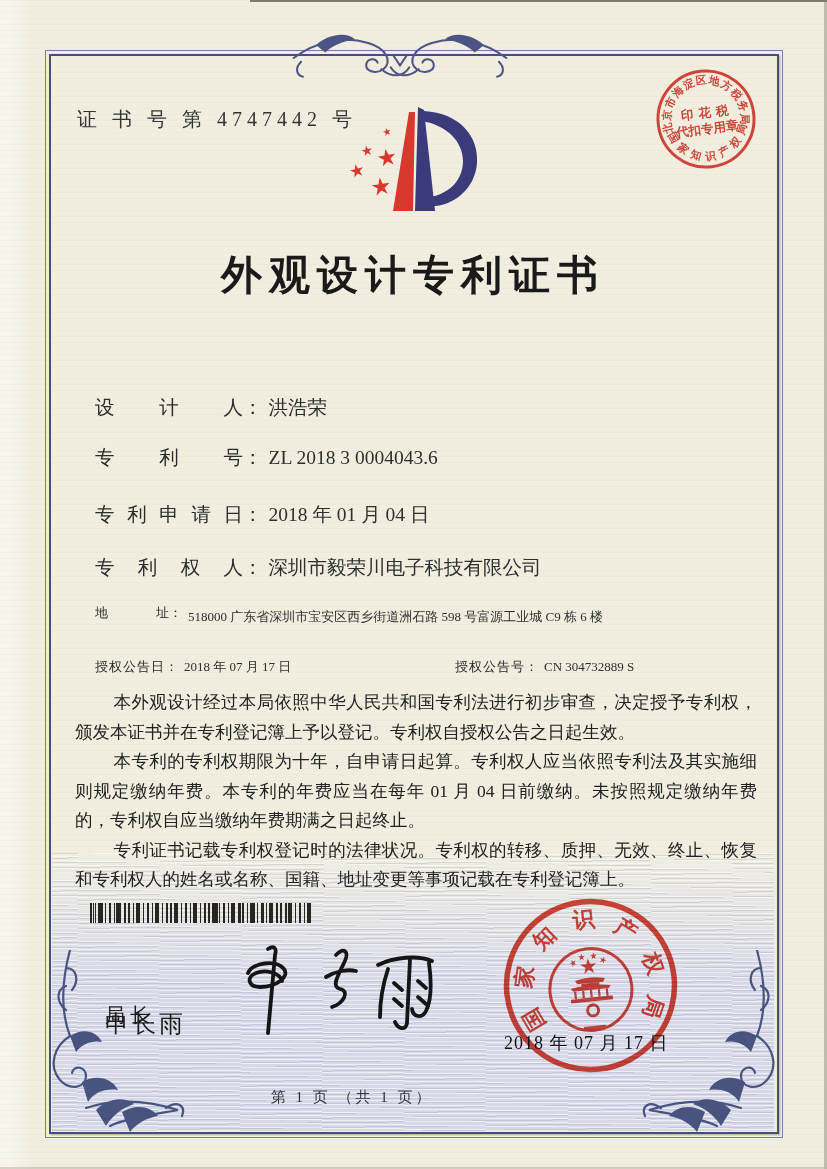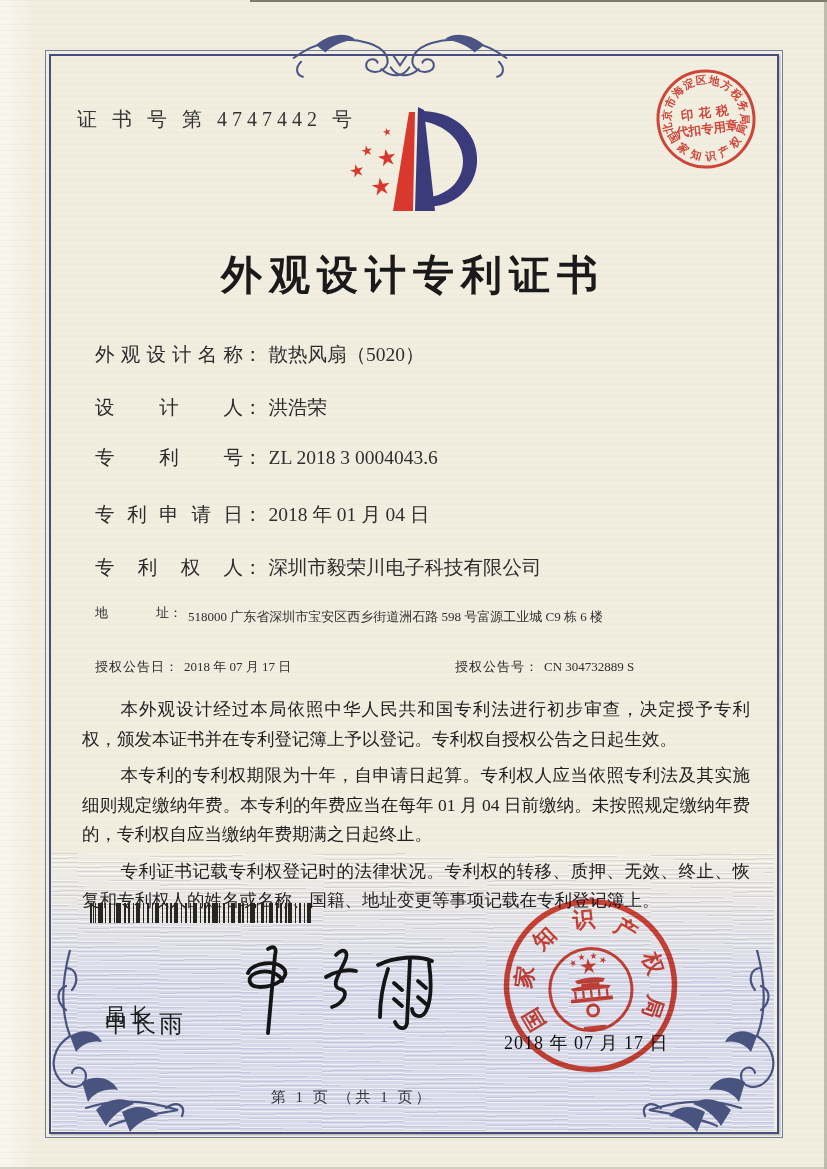--- a/index.html
+++ b/index.html
@@ -34,21 +34,21 @@
   .sz1{font-size:19.5px;}
   .sz2{font-size:13px;}
   .flabel{display:inline-block;text-align:justify;text-align-last:justify;}
   .w1{width:148px;}
   .w2{width:74px;}
   .fcolon{display:inline-block;}
   .fval{margin-left:6px;color:#2e2e2e;}
   .addr{display:inline-block;width:442px;white-space:normal;vertical-align:top;line-height:26px;}
   .grantno{position:absolute;left:455px;top:658px;white-space:nowrap;}
   .paras{position:absolute;left:75px;top:688px;width:682px;font-size:17.5px;line-height:29.5px;text-align:justify;color:#222;}
-  .paras p{margin:7px;text-indent:2.2em;}
+  .paras p{margin:0;text-indent:2.2em;}
   .barcode{position:absolute;left:90px;top:903px;width:222px;height:20px;
     background-image:
       repeating-linear-gradient(90deg,#29261f 0 2px,rgba(0,0,0,0) 2px 5px,#29261f 5px 6px,rgba(0,0,0,0) 6px 8px,#29261f 8px 12px,rgba(0,0,0,0) 12px 15px,#29261f 15px 16px,rgba(0,0,0,0) 16px 19px),
       repeating-linear-gradient(90deg,rgba(0,0,0,0) 0 3px,#29261f 3px 4px,rgba(0,0,0,0) 4px 11px,#29261f 11px 13px,rgba(0,0,0,0) 13px 23px);
   }
   .signer-title{position:absolute;left:105px;top:963px;font-size:20px;letter-spacing:5px;color:#1c1c1c;
                 font-family:"Liberation Sans","DejaVu Sans",sans-serif;margin-top:39px;}
   .signer-name{position:absolute;left:105px;top:1008px;font-size:24px;letter-spacing:3px;color:#1c1c1c;
                font-family:Liberation Sans, sans-serif;}
   .signature{position:absolute;left:232px;top:943px;}
@@ -152,23 +152,20 @@
         <text transform="translate(14.6 35.6) rotate(-22.3)" font-size="10.8" text-anchor="middle" dominant-baseline="middle">产</text>
         <text transform="translate(27.1 27.4) rotate(-44.7)" font-size="10.8" text-anchor="middle" dominant-baseline="middle">权</text>
         <text transform="translate(35.4 15.0) rotate(-67.0)" font-size="10.8" text-anchor="middle" dominant-baseline="middle">局</text>
       </g>
     <text x="58" y="56" text-anchor="middle" font-size="12.5" font-weight="bold" fill="#d8352c" letter-spacing="1">印 花 税</text>
     <text x="58" y="72" text-anchor="middle" font-size="12.5" font-weight="bold" fill="#d8352c">代扣专用章</text>
   </svg>
 
   <div class="title">外观设计专利证书</div>
 
-  <div class="frow sz1" style="top:341px">
-    <span class="flabel w1">外观设计名称</span><span class="fcolon">：</span><span class="fval">散热风扇（5020）</span>
-  </div>
   <div class="frow sz1" style="top:394px">
     <span class="flabel w1">设计人</span><span class="fcolon">：</span><span class="fval">洪浩荣</span>
   </div>
   <div class="frow sz1" style="top:444px">
     <span class="flabel w1">专利号</span><span class="fcolon">：</span><span class="fval">ZL 2018 3 0004043.6</span>
   </div>
   <div class="frow sz1" style="top:501px">
     <span class="flabel w1">专利申请日</span><span class="fcolon">：</span><span class="fval">2018 年 01 月 04 日</span>
   </div>
   <div class="frow sz1" style="top:554px">

